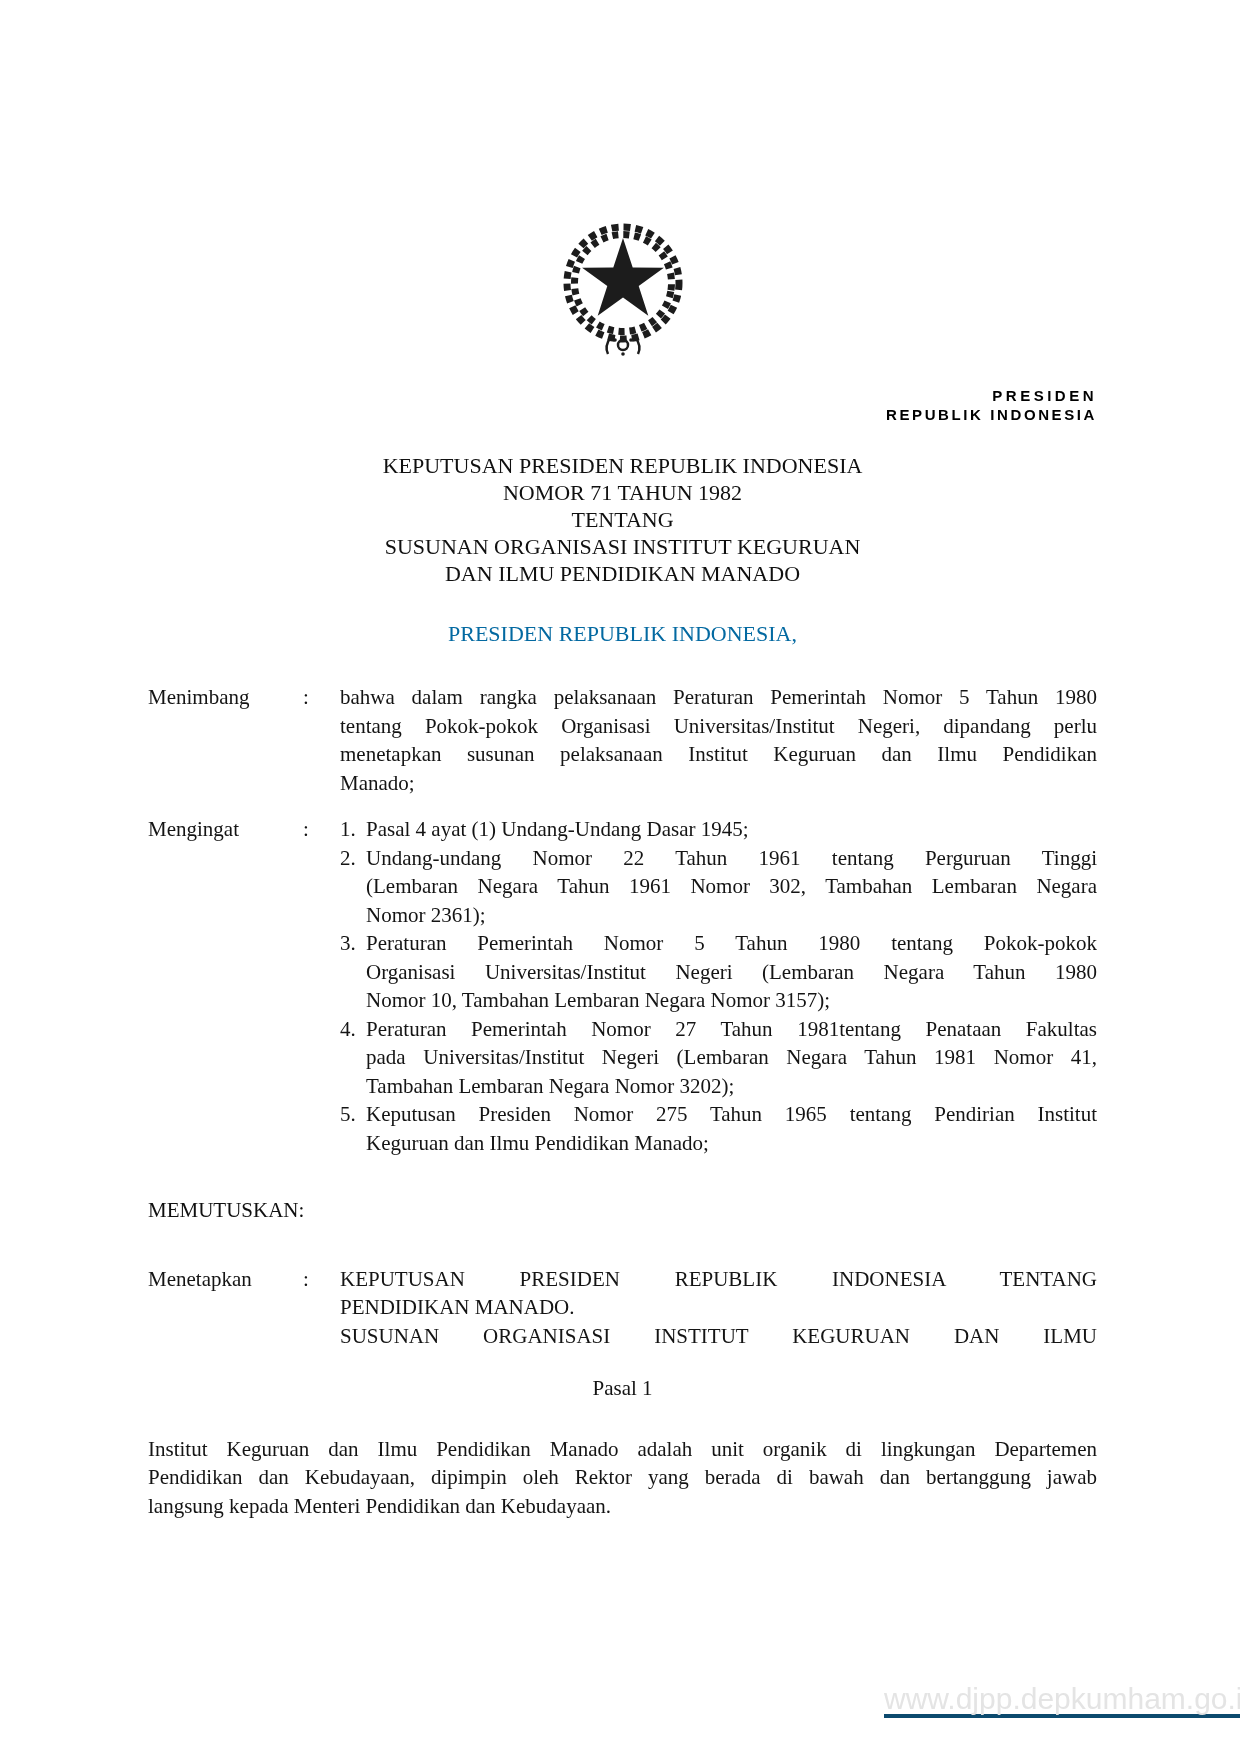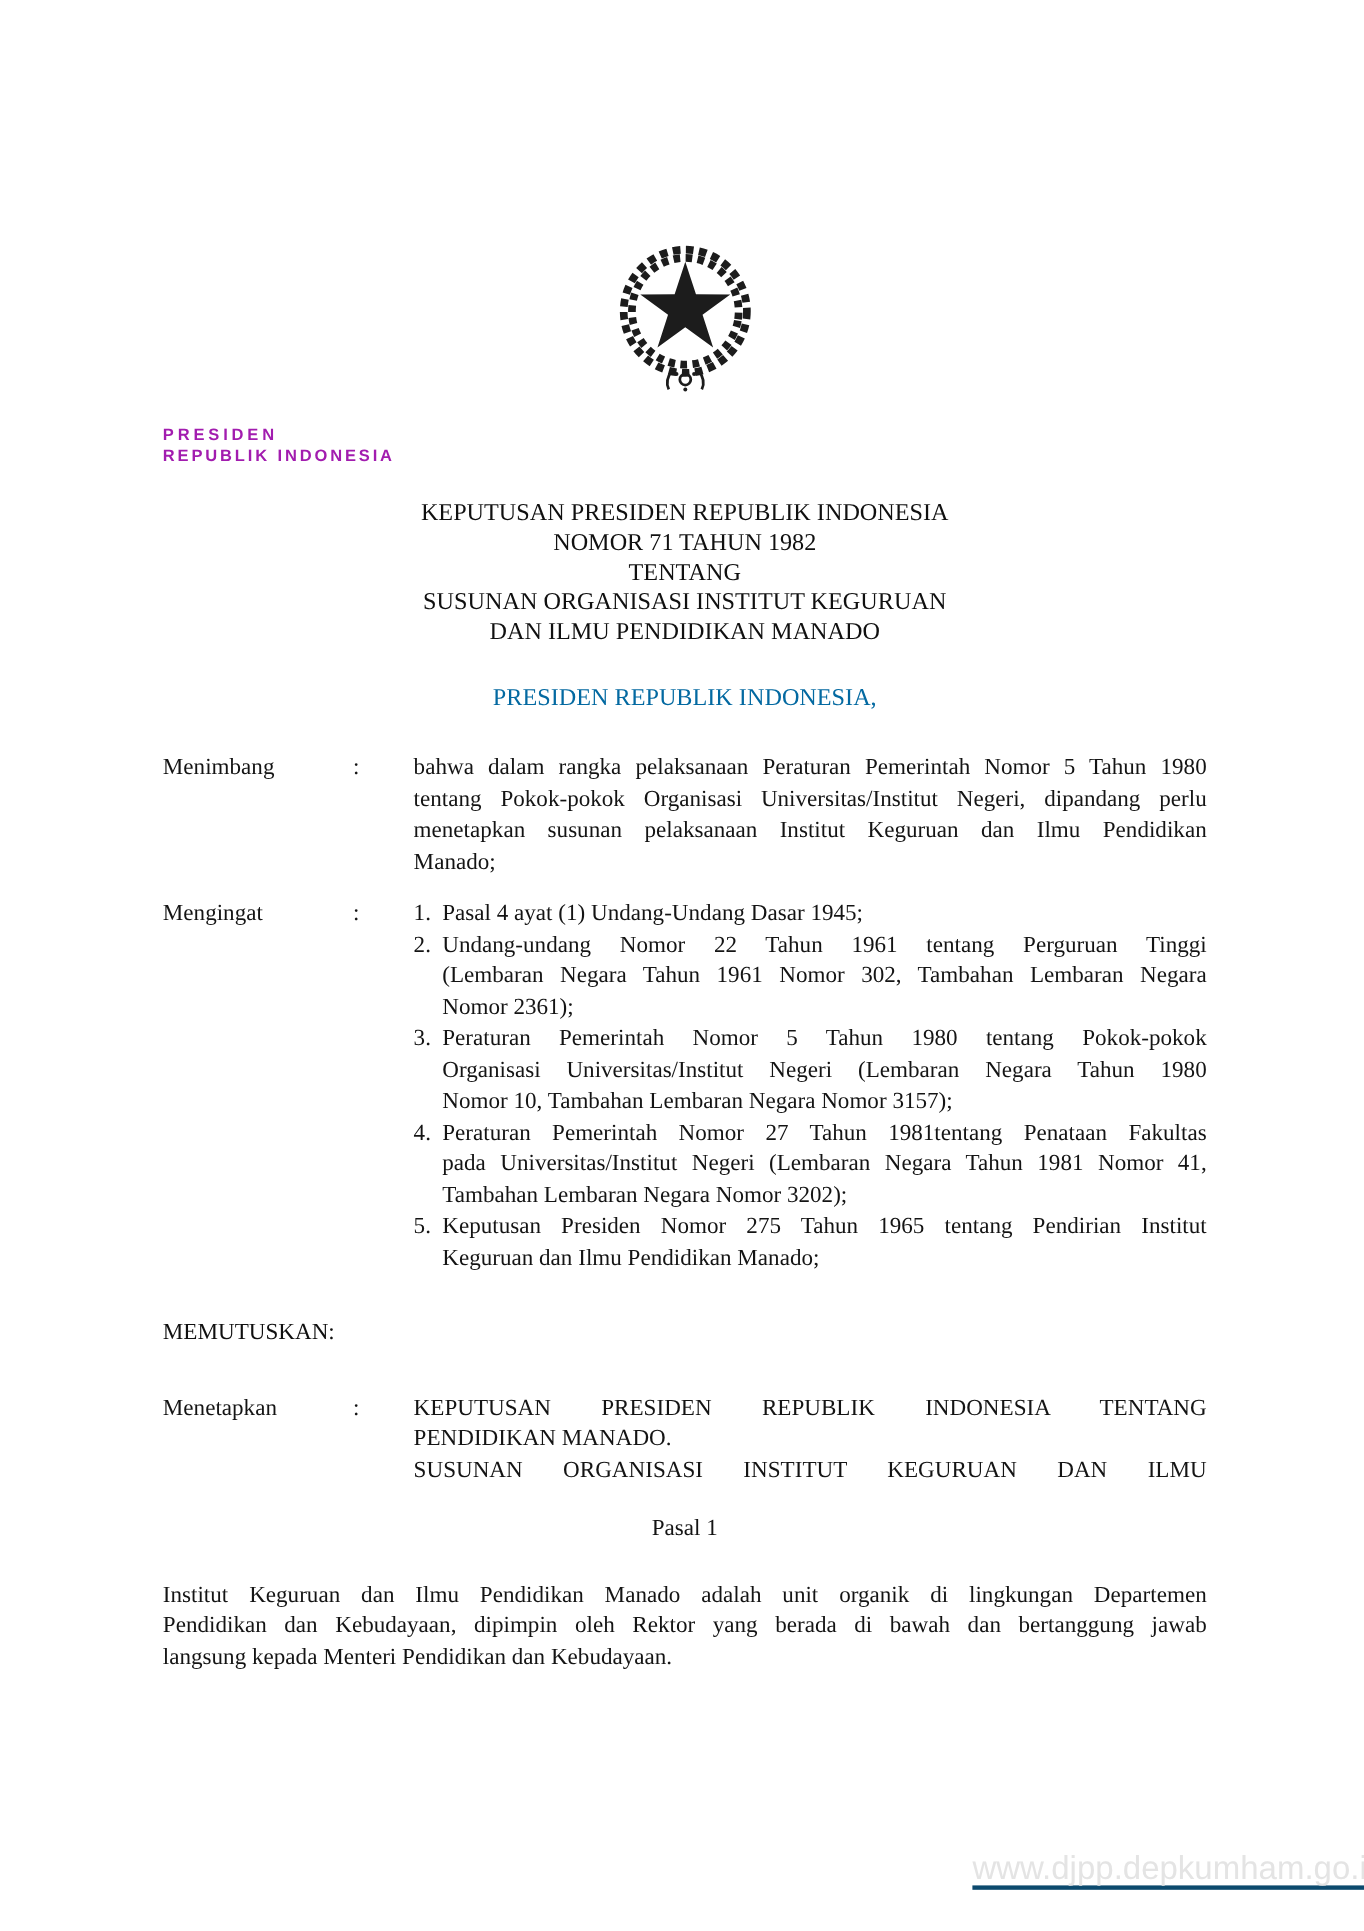--- a/index.html
+++ b/index.html
@@ -14,24 +14,24 @@
   .page{position:absolute;inset:0;}
 
   
   .emblem-wrap{
     position:absolute;top:221px;left:148px;width:949px;
     text-align:center;
   }
   .emblem-wrap svg{display:inline-block;}
   .letterhead-text{
     position:absolute;top:387px;left:148px;width:949px;
-    text-align:left;
+    text-align:right;
     font-family:"Liberation Sans", sans-serif;
     font-weight:bold;
-    color:#a21caf;
+    color:#000000;
   }
   .lh-line1{font-size:15px;letter-spacing:3.5px;line-height:18px;}
   .lh-line2{font-size:15px;letter-spacing:2.6px;line-height:19px;}
 
   
   .title-block{
     position:absolute;top:452px;left:148px;width:949px;
     text-align:center;
     font-size:22px;line-height:27px;
     color:#101010;
@@ -39,21 +39,21 @@
   .salutation{
     position:absolute;top:621px;left:148px;width:949px;
     text-align:center;font-size:22px;color:#0369a1;
   }
 
   
   .clauses{
     position:absolute;top:683px;left:148px;width:949px;
     font-size:21px;line-height:28.5px;
   }
-  .clause-row{display:grid;grid-template-columns:155px 37px 1fr;gap:18px;}
+  .clause-row{display:grid;grid-template-columns:155px 37px 1fr;}
   .clause-label{}
   .clause-colon{}
   .clause-text{}
 
   .jl{text-align:justify;text-align-last:justify;}
   .jl-last{text-align-last:auto;}
 
   .mengingat-row{margin-top:18px;}
   .m-item{display:grid;grid-template-columns:26px 1fr;}
   .m-num{}

